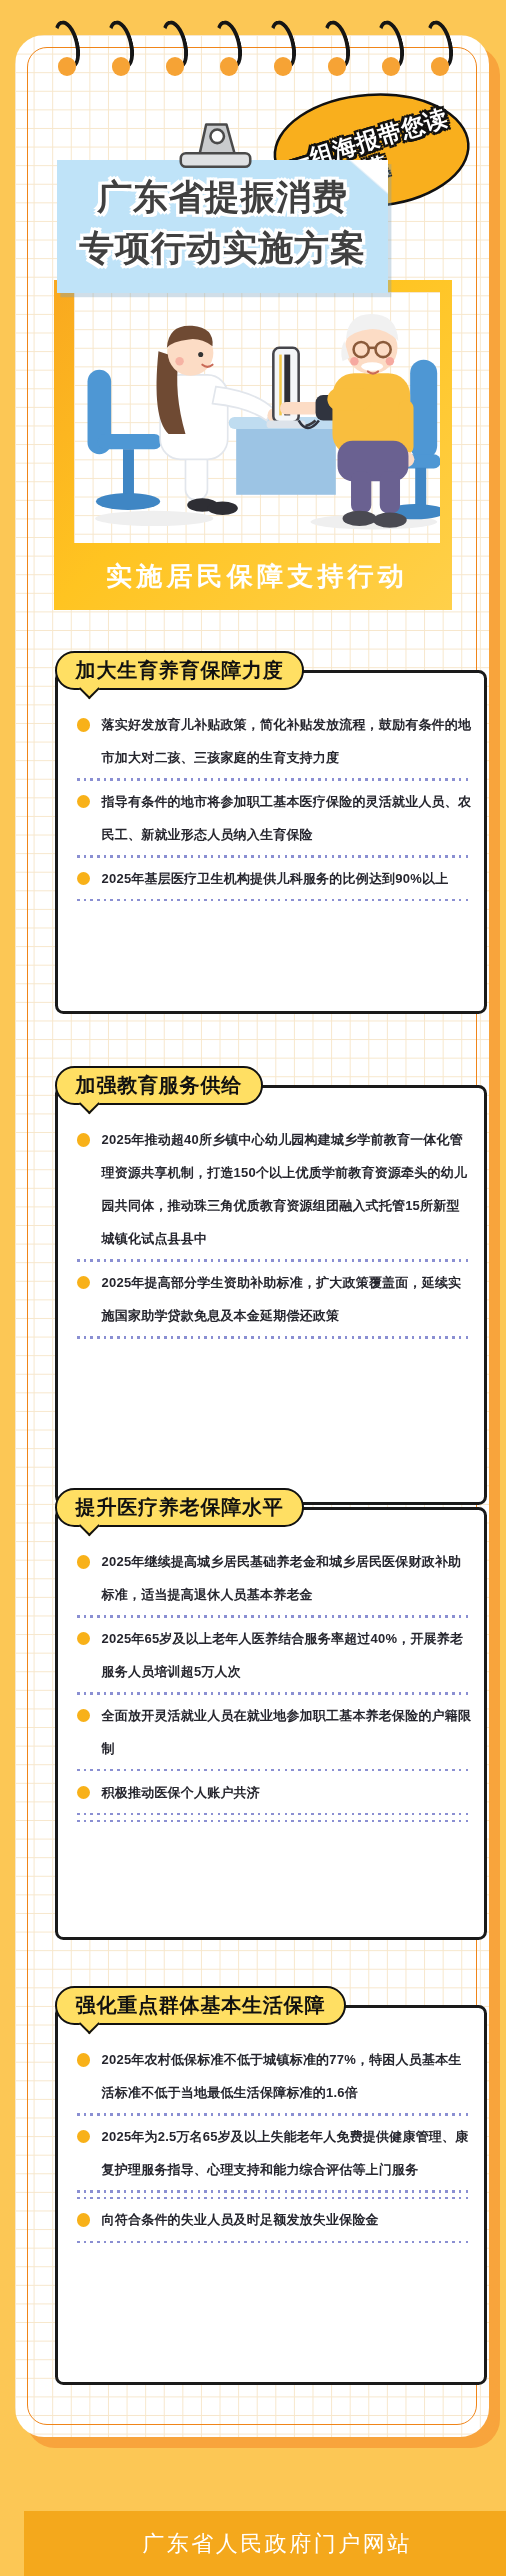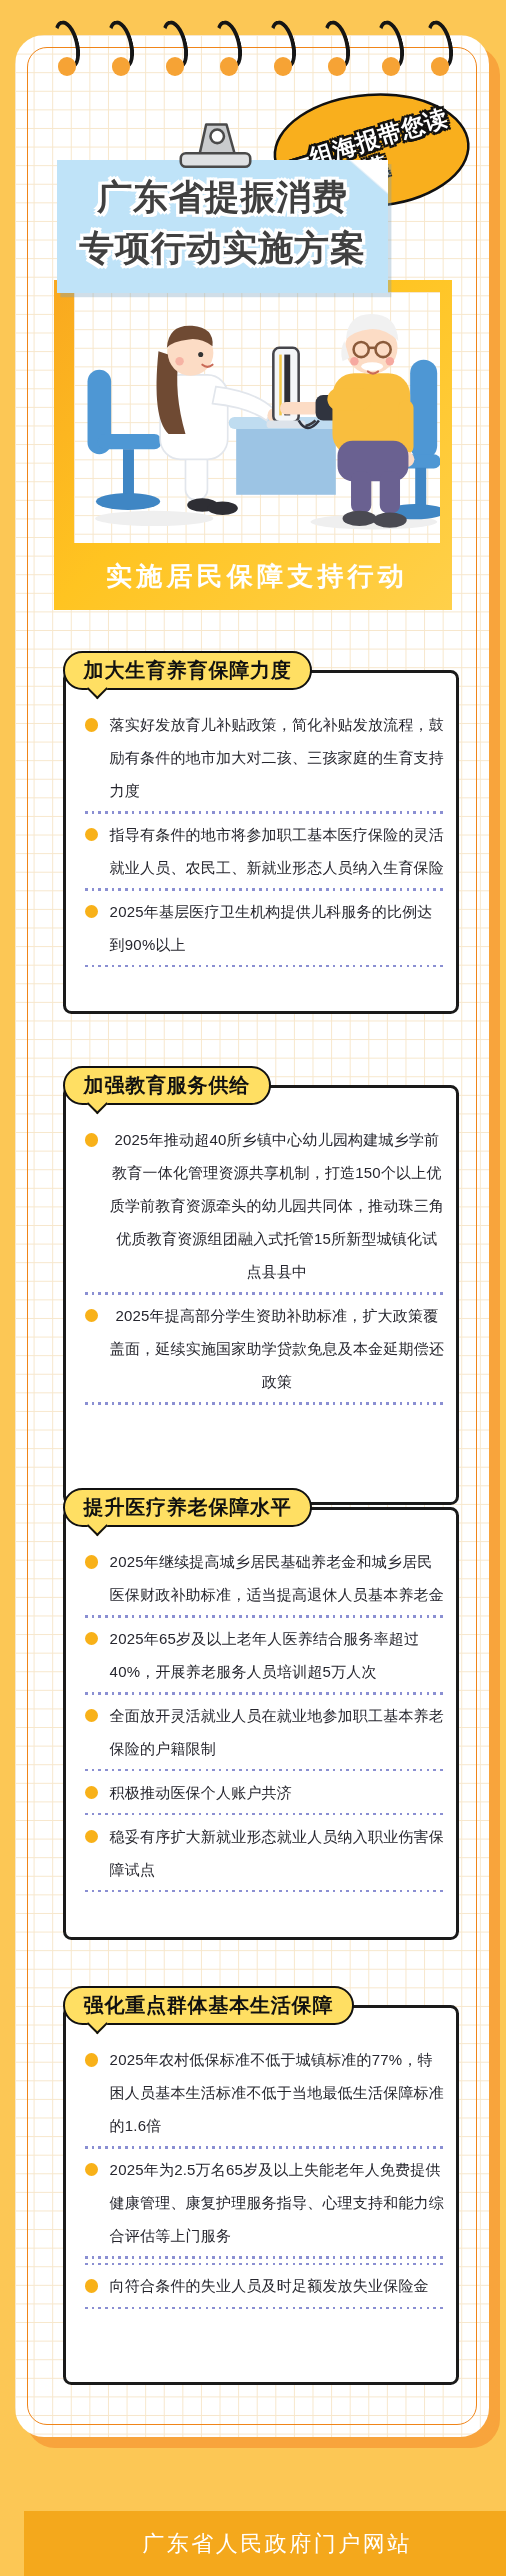--- a/index.html
+++ b/index.html
@@ -81,54 +81,54 @@
       linear-gradient(#F7E7CC 0.8px, transparent 0.8px),
       linear-gradient(90deg,#F7E7CC 0.8px, transparent 0.8px);
     background-size:18.6px 18.6px;
   }
   .caption-banner{
     flex:1; display:flex; align-items:center; justify-content:center;
     color:#FFFFFF; font-size:26px; font-weight:bold; letter-spacing:4.2px;
   }
 
   
-  .section{ position:absolute; left:48px; width:396px; }
+  .section{ position:absolute; left:40px; width:432px; }
   .section-box{
     position:relative; width:100%; background:#FFFFFF;
     border:3.4px solid #1A1A1A; border-radius:8.4px;
     padding:35px 11.8px 0 18.6px;
   }
   .pill{
     position:absolute; top:-18.6px; left:0px; height:39px; z-index:2;
     background:#FFDF63; border:2.5px solid #111; border-radius:19.4px;
     display:inline-flex; align-items:center; padding:0 18.6px;
     font-size:20px; font-weight:bold; color:#111; letter-spacing:0.8px;
     white-space:nowrap;
   }
   .pill::after{
     content:""; position:absolute; left:25px; bottom:-7.6px;
     width:12.7px; height:12.7px; background:#FFDF63;
     border-right:2.5px solid #111; border-bottom:2.5px solid #111;
     transform:rotate(45deg);
   }
   .item{
     position:relative; padding-left:25px;
-    font-size:15px; line-height:33px; font-weight:normal; color:#26262E;
+    font-size:13px; line-height:33px; font-weight:bold; color:#26262E;
     letter-spacing:0.2px;
   }
   .item::before{
     content:""; position:absolute; left:0; top:10px;
     width:13.5px; height:13.5px; border-radius:50%; background:#F8B119;
   }
   .sep{
     height:2.5px; margin:4.2px 0;
     background-image:repeating-linear-gradient(90deg,#8A8FD2 0 2.5px,transparent 2.5px 6.7px);
   }
   .s1{ top:635px; } .s1 .section-box{ height:344px; }
-  .s2{ top:1050px; } .s2 .section-box{ height:420px;text-align:center; }
+  .s2{ top:1050px; } .s2 .section-box{ height:420px; }
   .s3{ top:1472px; } .s3 .section-box{ height:433px; }
   .s4{ top:1970px; } .s4 .section-box{ height:380px; }
 
   
   .footer-bar{
     position:absolute; left:0; bottom:0; width:506px; height:65px;
     background:#F4A81C; display:flex; align-items:center; justify-content:center;
     color:#FFFFFF; font-size:22px; letter-spacing:2.5px;margin-left:24px;
   }
 </style>
@@ -301,21 +301,20 @@
       <div class="pill">提升医疗养老保障水平</div>
       <div class="section-box">
         <div class="item">2025年继续提高城乡居民基础养老金和城乡居民医保财政补助标准，适当提高退休人员基本养老金</div>
         <div class="sep"></div>
         <div class="item">2025年65岁及以上老年人医养结合服务率超过40%，开展养老服务人员培训超5万人次</div>
         <div class="sep"></div>
         <div class="item">全面放开灵活就业人员在就业地参加职工基本养老保险的户籍限制</div>
         <div class="sep"></div>
         <div class="item">积极推动医保个人账户共济</div>
         <div class="sep"></div>
-        <div class="item">稳妥有序扩大新就业形态就业人员纳入职业伤害保障试点</div>
         <div class="sep"></div>
       </div>
     </div>
 
     <div class="section s4">
       <div class="pill">强化重点群体基本生活保障</div>
       <div class="section-box">
         <div class="item">2025年农村低保标准不低于城镇标准的77%，特困人员基本生活标准不低于当地最低生活保障标准的1.6倍</div>
         <div class="sep"></div>
         <div class="item">2025年为2.5万名65岁及以上失能老年人免费提供健康管理、康复护理服务指导、心理支持和能力综合评估等上门服务</div>

